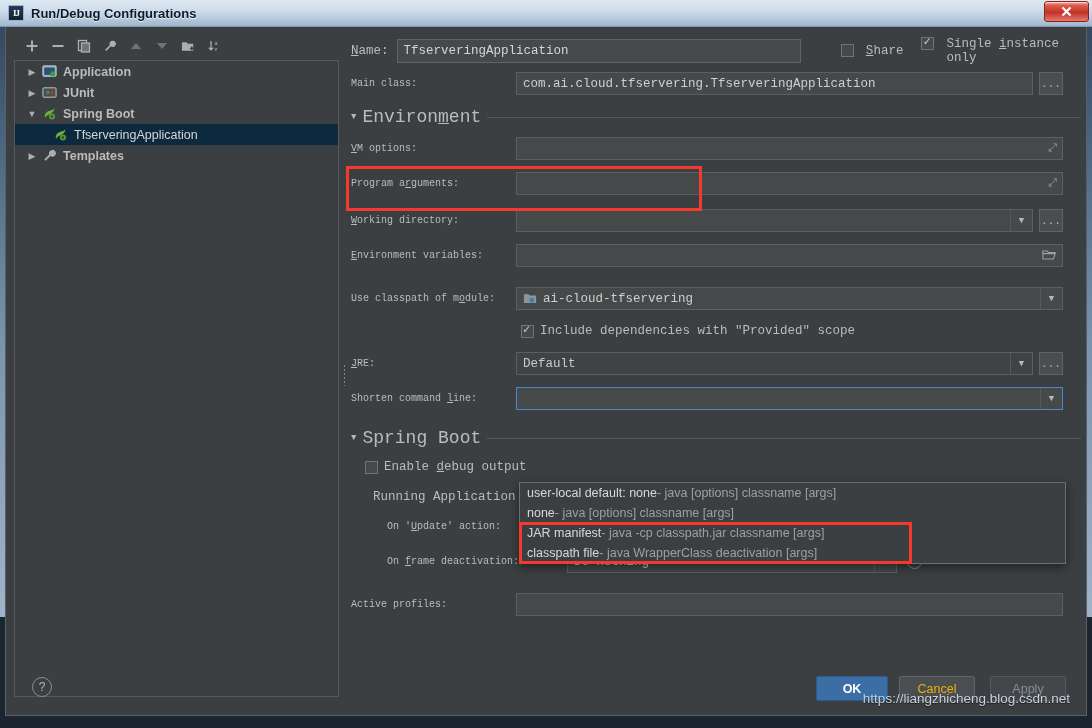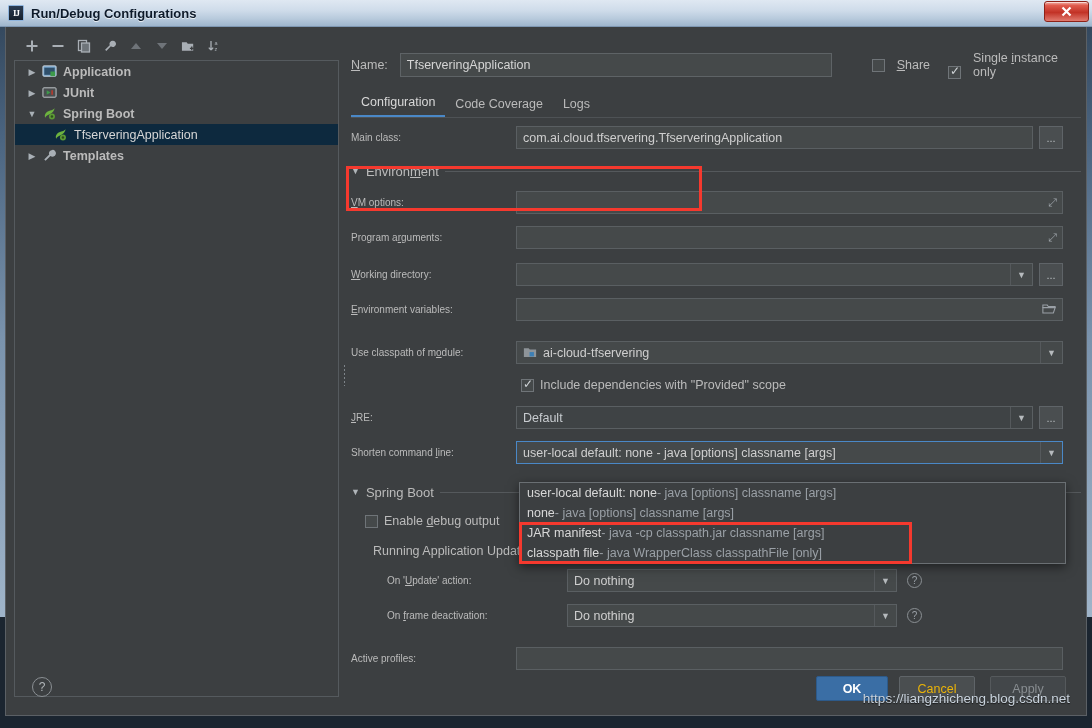--- a/index.html
+++ b/index.html
@@ -104,34 +104,34 @@
     position: absolute; top: 332px; left: 1px;
     width: 4px; height: 22px;
     background-image:
       radial-gradient(circle, #8a9096 0.8px, transparent 1px);
     background-size: 3px 4px;
     opacity: .85;
   }
 
   
   #right-panel {
-    position: absolute; left: 345px; top: 19px;
-    width: 730px; height: 665px;
+    position: absolute; left: 345px; top: 5px;
+    width: 730px; height: 665px; font-family: Liberation Mono, monospace;
   }
   .name-row { display: flex; align-items: center; height: 26px; margin-top: 6px; }
   .lbl { color: #bbbbbb; font-size: 12.5px; }
   .ul { text-decoration: underline; }
   #name-label { width: 50px; }
   .text-input {
     background: #45494a; border: 1px solid #5e6366;
     height: 24px; color: #d5d5d5; font-size: 12.5px;
     display: flex; align-items: center; padding: 0 6px;
   }
   #name-input { width: 442px; }
-  .cb-wrap { display: flex; align-items: flex-end; gap: 12px; margin-left: 18px; }
+  .cb-wrap { display: flex; align-items: flex-start; gap: 12px; margin-left: 18px; }
   .cb {
     width: 13px; height: 13px; background: #45494a;
     border: 1px solid #6f7478; display: inline-block;
     position: relative; flex: 0 0 13px;
   }
   .cb.checked::after {
     content: "✓"; position: absolute; left: 1px; top: -3px;
     color: #cfd3d6; font-size: 12px; line-height: 14px;
   }
 
@@ -171,21 +171,21 @@
     border-left: 1px solid #55595c;
   }
   .folder-ico { position: absolute; right: 6px; top: 4px; color: #9aa0a6; }
 
   
   .section {
     display: flex; align-items: center; gap: 6px;
     height: 20px; margin-bottom: 10px; margin-top: 2px;
   }
   .section .tri { color: #b0b5b9; font-size: 9px; }
-  .section .stxt { color: #bbbbbb; font-size: 13px; white-space: nowrap; }
+  .section .stxt { color: #bbbbbb; font-size: 18px; white-space: nowrap; }
   .section .sline { flex: 1; height: 1px; background: #55595c; }
 
   .sub-cb-row { display: flex; align-items: center; gap: 6px;
                 margin-left: 170px; margin-bottom: 12px; height: 18px; }
   .sub-cb-row .lbl { width: auto; flex: none; }
 
   .indent-row { margin-left: 36px; }
   .indent-row .lbl { width: 180px; flex: 0 0 180px; }
   .w-sm { width: 330px; }
   .help-ico {
@@ -380,25 +380,20 @@
         <div class="cb-wrap" style="margin-left:40px;">
           <span class="cb"></span>
           <span class="lbl"><span class="ul">S</span>hare</span>
         </div>
         <div class="cb-wrap">
           <span class="cb checked"></span>
           <span class="lbl">Single <span class="ul">i</span>nstance only</span>
         </div>
       </div>
 
-      <div id="tabs">
-        <div class="tab active">Configuration</div>
-        <div class="tab">Code Coverage</div>
-        <div class="tab">Logs</div>
-      </div>
 
       <div id="form">
 
         <div class="row">
           <span class="lbl">Main class:</span>
           <div class="fld w-main">com.ai.cloud.tfservering.TfserveringApplication</div>
           <div class="btn-dots">...</div>
         </div>
 
         <div class="section">
@@ -465,21 +460,20 @@
           <div class="fld disabled w-main">
             <span style="color:#c8ccd0;">Default</span>
             <span class="combo-arrow">▼</span>
           </div>
           <div class="btn-dots">...</div>
         </div>
 
         <div class="row">
           <span class="lbl">Shorten command <span class="ul">l</span>ine:</span>
           <div class="fld w-full" style="border:1px solid #4a88c7;">
-            <span>user-local default: none - java [options] classname [args]</span>
             <span class="combo-arrow">▼</span>
           </div>
         </div>
 
         <div class="section" style="margin-top:18px;">
           <span class="tri">▼</span>
           <span class="stxt">Sprin<span class="ul">g</span> Boot</span>
           <span class="sline"></span>
         </div>
 
@@ -529,21 +523,21 @@
         <div class="dd-item">
           <b>none</b>
           <span> - java [options] classname [args]</span>
         </div>
         <div class="dd-item">
           <b>JAR manifest</b>
           <span> - java -cp classpath.jar classname [args]</span>
         </div>
         <div class="dd-item">
           <b>classpath file</b>
-          <span> - java WrapperClass classpathFile [only]</span>
+          <span> - java WrapperClass deactivation [args]</span>
         </div>
       </div>
 
     <div class="redbox" id="redbox-env"></div>
     <div class="redbox" id="redbox-dd"></div>
 
     <div id="bottom-bar">
       <div id="help-circle">?</div>
       <div class="dlg-btn" id="btn-ok">OK</div>
       <div class="dlg-btn" id="btn-cancel">Cancel</div>

